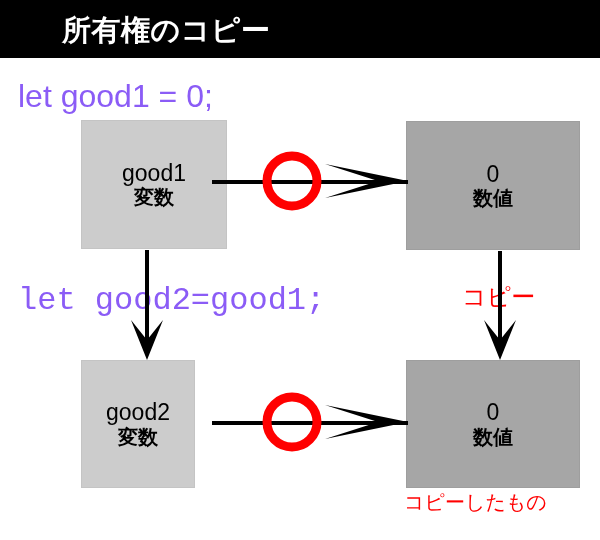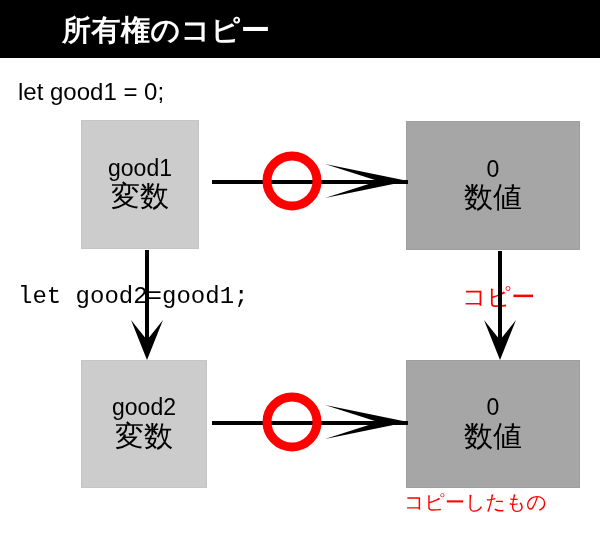--- a/index.html
+++ b/index.html
@@ -29,22 +29,22 @@
     font-size: 29px;
     font-weight: bold;
     letter-spacing: 0.5px;
     white-space: nowrap;
     margin-left: 44px;
   }
 
   
   .code-label {
     position: absolute;
-    color: #000000;
-    font-size: 24px;
+    color: #8b5cf6;
+    font-size: 32px;
     white-space: nowrap;
     line-height: 1;
   }
   #code-line-1 { left: 18px; top: 80px; }
   #code-line-2 { left: 18px; top: 285px; font-family: Liberation Mono, monospace; }
   #copy-arrow-label {
     position: absolute;
     left: 462px; top: 285px;
     color: #ff0000;
     font-size: 24px;
@@ -65,34 +65,34 @@
     position: absolute;
     box-sizing: border-box;
     display: flex;
     flex-direction: column;
     align-items: center;
     justify-content: center;
     color: #000000;
     line-height: 1.1;
   }
   .box .box-name { font-size: 23px; }
-  .box .box-type { font-size: 29px; }
+  .box .box-type { font-size: 20px; font-weight: bold; }
 
   .box-var {
     background: #cccccc;
     border: 1px solid #c4c4c4;
   }
   .box-val {
     background: #a6a6a6;
     border: 1px solid #9e9e9e;
   }
 
-  #box-good1 { left: 81px;  top: 120px; width: 118px; height: 129px; }
+  #box-good1 { left: 81px;  top: 120px; width: 146px; height: 129px; }
   #box-val1  { left: 406px; top: 121px; width: 174px; height: 129px; }
-  #box-good2 { left: 81px;  top: 360px; width: 126px; height: 128px; }
+  #box-good2 { left: 81px;  top: 360px; width: 114px; height: 128px; }
   #box-val2  { left: 406px; top: 360px; width: 174px; height: 128px; }
 
   
   #diagram-overlay {
     position: absolute;
     left: 0; top: 0;
     width: 600px; height: 540px;
     pointer-events: none;
   }
 </style>

